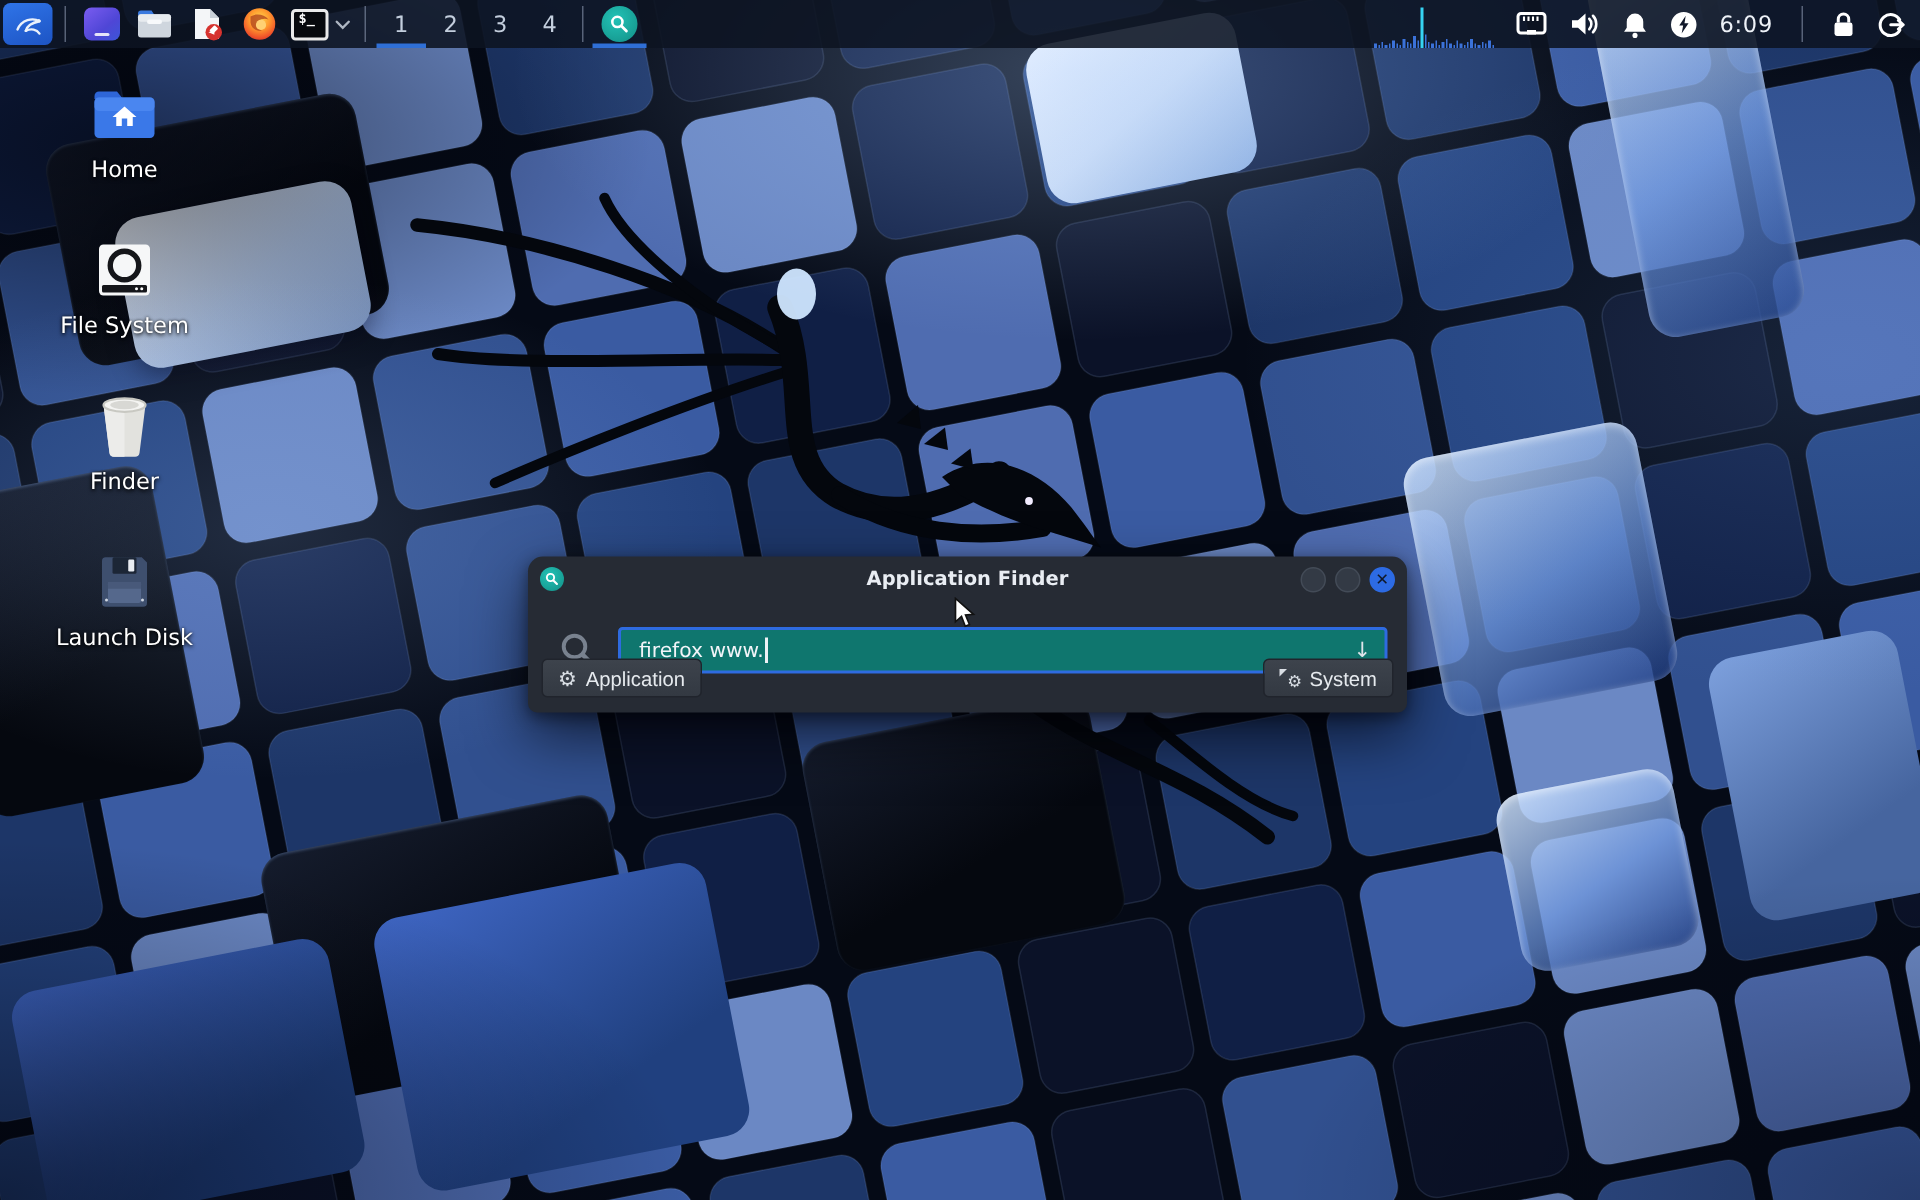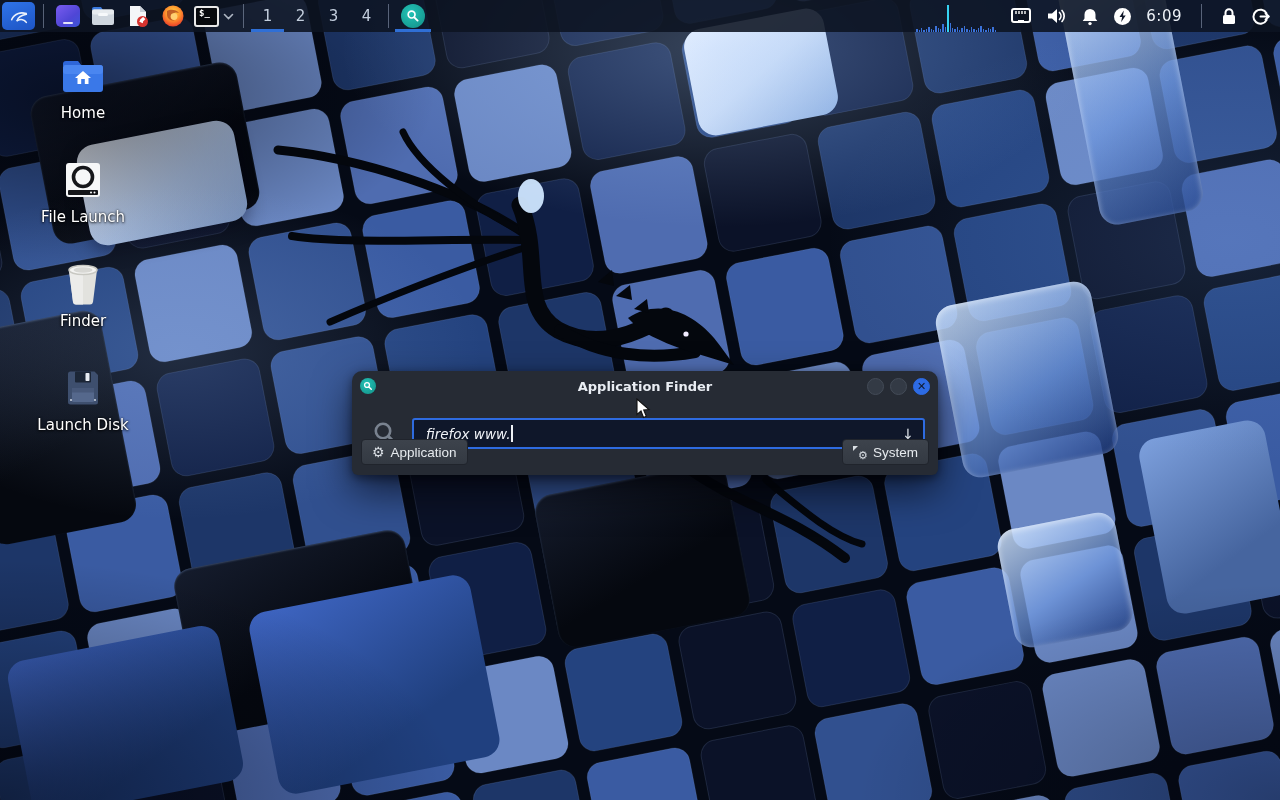--- a/index.html
+++ b/index.html
@@ -73,22 +73,22 @@
             box-shadow:0 16px 38px rgba(0,0,5,.6), 0 3px 10px rgba(0,0,5,.45); }
   .titlebar { position:relative; height:30px; display:flex; align-items:center; padding:0 8px; }
   .title { position:absolute; left:0; right:0; text-align:center; font-size:13px; font-weight:bold; color:#e9edf3; }
   .app-badge { width:16px; height:16px; border-radius:50%; background:radial-gradient(circle at 40% 35%,#23c2b6,#128f86);
                display:flex; align-items:center; justify-content:center; z-index:2; }
   .winbtns { margin-left:auto; display:flex; gap:6px; z-index:2; }
   .winbtn { width:17px; height:17px; border-radius:50%; background:#333a45; border:1px solid #434b57; }
   .winbtn.close { background:#2d6be4; border-color:#2d6be4; display:flex; align-items:center; justify-content:center;
                   color:#10192b; font-size:11px; font-weight:bold; line-height:1; }
   .search-row { display:flex; align-items:center; padding:17px 13px 0 20px; gap:13px; }
-  .search-input { flex:1; height:31px; background:#0f172a; border:2px solid #2e6be0; border-radius:3px;
-                  display:flex; align-items:center; padding:0 28px 0 12px; position:relative;font-style:italic; }
+  .search-input { flex:1; height:31px; background:#0f766e; border:2px solid #2e6be0; border-radius:3px;
+                  display:flex; align-items:center; padding:0 28px 0 12px; position:relative; }
   .search-text { font-size:13.5px; color:#f2f4f8; white-space:pre; }
   .caret { width:1.5px; height:17px; background:#eef1f5; margin-left:1px; }
   .input-arrow { position:absolute; right:9px; top:50%; transform:translateY(-50%);
                  font-size:14px; color:#dfe4ea; }
   .btn-row { position:absolute; left:9px; right:9px; bottom:10px; display:flex; justify-content:space-between; }
   .btn { height:26px; display:flex; align-items:center; gap:6px; padding:0 10px;
          background:linear-gradient(#3d434c,#333942); border:1px solid #20242c; border-radius:4px;
          color:#e6eaee; font-size:13.5px; }
   .gear-glyph { font-size:14px; line-height:1; color:#d9dee4; }
   .launch-ic { position:relative; width:14px; height:14px; }
@@ -490,21 +490,21 @@
     <div class="desk-item">
       <span class="desk-art">
         <svg width="38" height="38" viewBox="0 0 38 38">
           <rect x="2" y="2" width="34" height="34" rx="3" fill="#f6f7f8"></rect>
           <circle cx="19" cy="16" r="9.5" fill="none" stroke="#15161a" stroke-width="3.6"></circle>
           <rect x="4" y="29" width="30" height="5" rx="1" fill="#15161a"></rect>
           <circle cx="27" cy="31.5" r="1" fill="#fff"></circle>
           <circle cx="30.5" cy="31.5" r="1" fill="#fff"></circle>
         </svg>
       </span>
-      <span class="desk-label">File Launch</span>
+      <span class="desk-label">File System</span>
     </div>
 
     <div class="desk-item">
       <span class="desk-art">
         <svg width="40" height="44" viewBox="0 0 40 44">
           <path d="M6 8 L10 40 a3 3 0 0 0 3 2.5 h14 a3 3 0 0 0 3-2.5 L34 8 Z" fill="#e2e2de"></path>
           <path d="M6 8 L10 40 a3 3 0 0 0 3 2.5 h7 V8 Z" fill="#ececea"></path>
           <ellipse cx="20" cy="8" rx="14" ry="4.5" fill="#f4f4f2" stroke="#c8c8c2" stroke-width="1.5"></ellipse>
           <ellipse cx="20" cy="8" rx="9.5" ry="2.8" fill="#d8d8d4"></ellipse>
         </svg>

